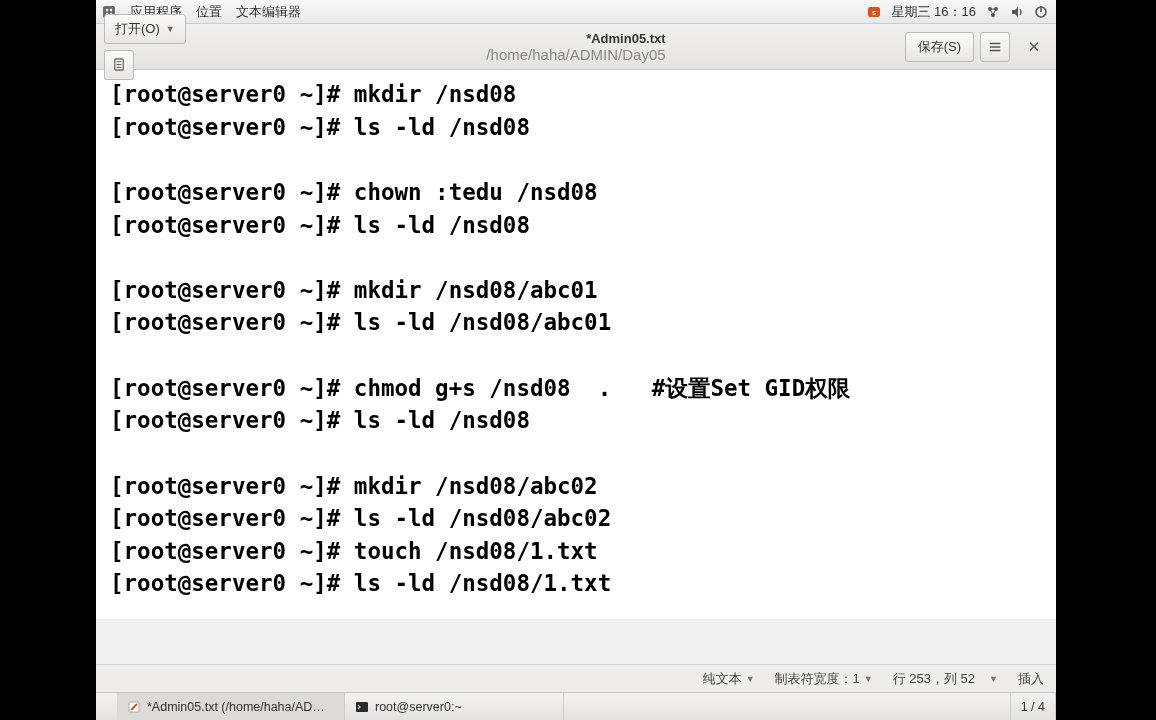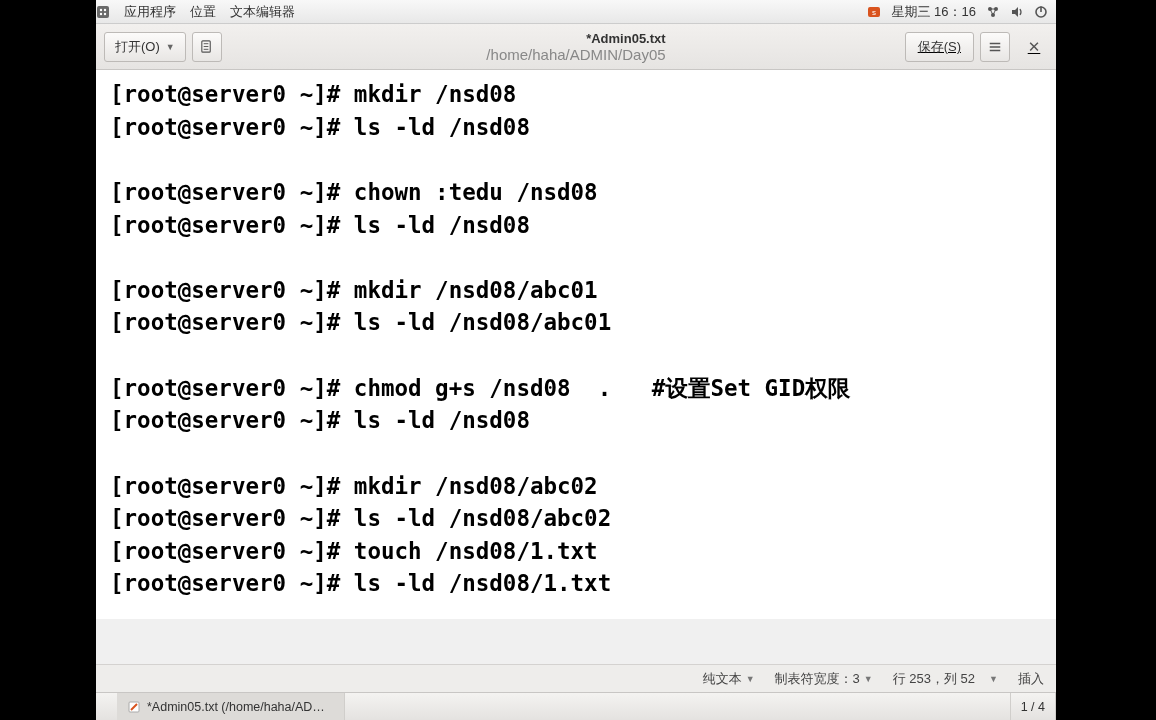--- a/index.html
+++ b/index.html
@@ -3,36 +3,36 @@
   <meta charset="utf-8">
   <style>
     * { margin: 0; padding: 0; box-sizing: border-box; }
     body { font-family: sans-serif; background: #000; width: 1156px; height: 720px; overflow: hidden; }
     .desktop { position: absolute; left: 96px; top: 0; width: 960px; height: 720px; background: #f0f0f0; display: flex; flex-direction: column; }
     .bar-left { position:absolute; left:0; top:0; width:96px; height:720px; background:#000; }
     .bar-right { position:absolute; right:0; top:0; width:100px; height:720px; background:#000; }
 
     
     .top-panel { height: 24px; background: linear-gradient(#f8f8f8,#e8e8e8); border-bottom: 1px solid #ccc; display: flex; align-items: center; font-size: 13px; color: #333; }
-    .top-left { display: flex; align-items: center; gap: 14px; }
+    .top-left { display: flex; align-items: center; gap: 14px; padding-left: 6px; }
     .top-left .app-icon { width: 14px; height: 14px; display:inline-block; }
     .top-right { margin-left: auto; display: flex; align-items: center; gap: 10px; padding-right: 8px; }
     .sys-icon { width: 14px; height: 14px; display:inline-flex; align-items:center; justify-content:center; }
 
     
     .window-bar { height: 46px; background: linear-gradient(#f2f0ee,#e6e4e2); border-bottom: 1px solid #c8c6c4; display:flex; align-items:center; padding: 0 8px; position:relative; }
-    .wb-left { display:flex; gap:6px; }
+    .wb-left { display:flex; gap:6px;flex-direction:column; }
     .wb-btn { border:1px solid #bdbab7; background: linear-gradient(#fcfbfa,#e8e6e4); border-radius:3px; font-size:13px; color:#333; display:flex; align-items:center; justify-content:center; cursor:pointer; }
     .open-btn { height:30px; padding: 0 10px; gap:6px; }
     .recent-btn { height:30px; width:30px; }
     .dropdown-caret { font-size:9px; color:#666; }
     .wb-center { position:absolute; left:50%; transform:translateX(-50%); text-align:right; }
     .wb-title { font-size:13px; color:#333; font-weight:bold; }
     .wb-path { font-size:15px; color:#888; }
-    .wb-right { margin-left:auto; display:flex; gap:6px; align-items:center;text-decoration:underline; }
+    .wb-right { margin-left:auto; display:flex; gap:6px; align-items:center; }
     .save-btn { height:30px; padding:0 12px; }
     .menu-btn { height:30px; width:30px; }
     .close-btn { width:28px; height:28px; font-size:15px; color:#555; display:flex; align-items:center; justify-content:center; cursor:pointer; margin-left:4px; }
 
     
     .editor { flex:1; background:#fff; padding: 8px 14px; overflow:hidden; }
     .editor pre { font-family: "DejaVu Sans Mono", monospace; font-size: 22.5px; font-weight: bold; color:#000; line-height: 1.45; white-space: pre; }
 
     
     .status-bar { height:28px; background:#eeedeb; border-top:1px solid #d4d2d0; display:flex; align-items:center; justify-content:flex-end; gap:20px; padding:0 12px; font-size:13px; color:#444;margin-top:45px; }
@@ -148,21 +148,21 @@
 [root@server0 ~]# touch /nsd08/1.txt
 [root@server0 ~]# ls -ld /nsd08/1.txt</pre>
   </div>
 
   <div class="status-bar">
     <div class="sb-item">
       <span>纯文本</span>
         <span class="sb-caret">▼</span>
     </div>
     <div class="sb-item">
-      <span>制表符宽度：3</span>
+      <span>制表符宽度：1</span>
         <span class="sb-caret">▼</span>
     </div>
     <div class="sb-item">
       <span>行 253，列 52</span>
         <span class="sb-caret" style="margin-left:10px;">▼</span>
     </div>
     <div class="sb-item">
       <span>插入</span>
     </div>
   </div>
@@ -170,18 +170,27 @@
   <div class="taskbar">
     <div class="tb-item active" style="width:228px">
       <span class="tb-icon">
         <svg viewBox="0 0 14 14">
             <rect x="2" y="2" width="10" height="10" rx="1" fill="#fff" stroke="#aaa"></rect>
             <path d="M4 10 L10 4" stroke="#d9531e" stroke-width="2"></path>
           </svg>
       </span>
       <span class="tb-label">*Admin05.txt (/home/haha/AD…</span>
     </div>
+    <div class="tb-item" style="width:219px">
+      <span class="tb-icon">
+        <svg viewBox="0 0 14 14">
+            <rect x="1" y="2" width="12" height="10" rx="1" fill="#2b2b2b"></rect>
+            <path d="M3 5 L5 7 L3 9" stroke="#ccc" stroke-width="1.3" fill="none"></path>
+          </svg>
+      </span>
+      <span class="tb-label">root@server0:~</span>
+    </div>
     <div class="tb-item" style="margin-left:auto; border-left:1px solid #d0cecb;">
       <span>1 / 4</span>
     </div>
   </div>
 
 </div>
 
 </body></html>

